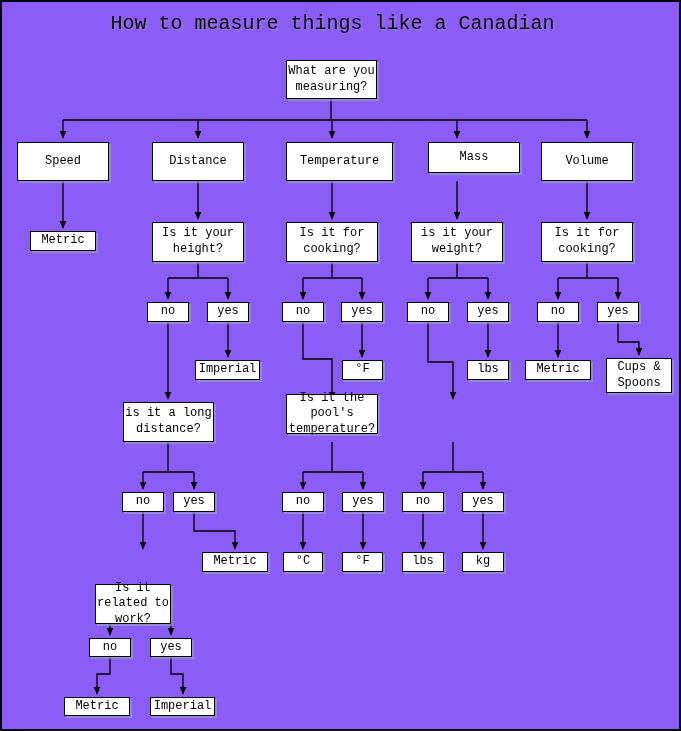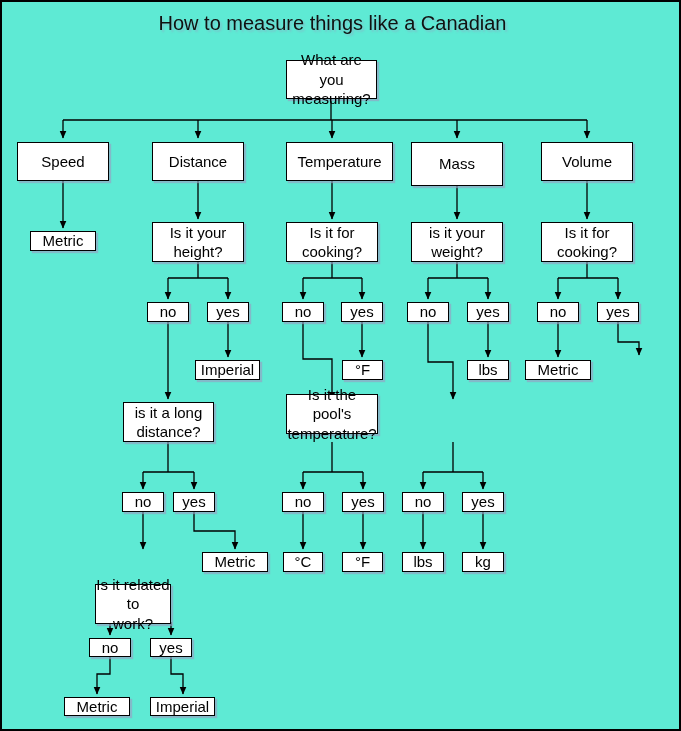--- a/index.html
+++ b/index.html
@@ -1,22 +1,22 @@
 <!DOCTYPE html>
 <html><head>
 <meta charset="utf-8">
 <style>
   html,body{margin:0;padding:0;background:#ffffff;}
   .canvas{
     position:relative;
     width:681px;height:731px;
     box-sizing:border-box;
     border:2px solid #000;
-    background:#5eead4;
-    font-family:Liberation Sans, sans-serif;
+    background:#8b5cf6;
+    font-family:Liberation Mono, monospace;
     overflow:hidden;
   }
   .title{
     position:absolute;
     top:10px;left:0;width:661px;
     text-align:center;
     font-size:20px;
     color:#111;
     text-shadow:2px 2px 2px rgba(150,160,195,0.45);
     white-space:nowrap;
@@ -25,21 +25,21 @@
   .node{
     position:absolute;
     box-sizing:border-box;
     background:#ffffff;
     border:1px solid #000;
     box-shadow:2px 2px 1px rgba(150,160,195,0.65);
     display:flex;
     align-items:center;
     justify-content:center;
     text-align:center;
-    font-size:15px;
+    font-size:12px;
     line-height:1.3;
     color:#000;
     white-space:pre-line;
   }
 </style>
 </head>
 <body>
 
 <div class="canvas">
 
@@ -108,21 +108,21 @@
       <path d="M169,655 L169,672 L181,672 L181,692" marker-end="url(#ah)"></path>
     </g>
   </svg>
 
   <div class="node" style="left:284px;top:58px;width:91px;height:39px">What are you
 measuring?</div>
 
   <div class="node" style="left:15px;top:140px;width:92px;height:39px">Speed</div>
   <div class="node" style="left:150px;top:140px;width:92px;height:39px">Distance</div>
   <div class="node" style="left:284px;top:140px;width:107px;height:39px">Temperature</div>
-  <div class="node" style="left:409px;top:140px;width:92px;height:44px">Mass</div>
+  <div class="node" style="left:426px;top:140px;width:92px;height:31px">Mass</div>
   <div class="node" style="left:539px;top:140px;width:92px;height:39px">Volume</div>
 
   <div class="node" style="left:28px;top:229px;width:66px;height:20px">Metric</div>
   <div class="node" style="left:150px;top:220px;width:92px;height:40px">Is it your
 height?</div>
   <div class="node" style="left:284px;top:220px;width:92px;height:40px">Is it for
 cooking?</div>
   <div class="node" style="left:409px;top:220px;width:92px;height:40px">is it your
 weight?</div>
   <div class="node" style="left:539px;top:220px;width:92px;height:40px">Is it for
@@ -134,20 +134,22 @@
   <div class="node" style="left:339px;top:300px;width:42px;height:20px">yes</div>
   <div class="node" style="left:405px;top:300px;width:42px;height:20px">no</div>
   <div class="node" style="left:465px;top:300px;width:42px;height:20px">yes</div>
   <div class="node" style="left:535px;top:300px;width:42px;height:20px">no</div>
   <div class="node" style="left:595px;top:300px;width:42px;height:20px">yes</div>
 
   <div class="node" style="left:193px;top:358px;width:65px;height:20px">Imperial</div>
   <div class="node" style="left:340px;top:358px;width:41px;height:20px">°F</div>
   <div class="node" style="left:465px;top:358px;width:42px;height:20px">lbs</div>
   <div class="node" style="left:523px;top:358px;width:66px;height:20px">Metric</div>
+  <div class="node" style="left:604px;top:356px;width:66px;height:35px">Cups &amp;
+Spoons</div>
 
   <div class="node" style="left:121px;top:400px;width:91px;height:40px">is it a long
 distance?</div>
   <div class="node" style="left:284px;top:392px;width:92px;height:40px">Is it the pool's
 temperature?</div>
 
   <div class="node" style="left:120px;top:490px;width:42px;height:20px">no</div>
   <div class="node" style="left:171px;top:490px;width:42px;height:20px">yes</div>
   <div class="node" style="left:280px;top:490px;width:42px;height:20px">no</div>
   <div class="node" style="left:340px;top:490px;width:42px;height:20px">yes</div>

